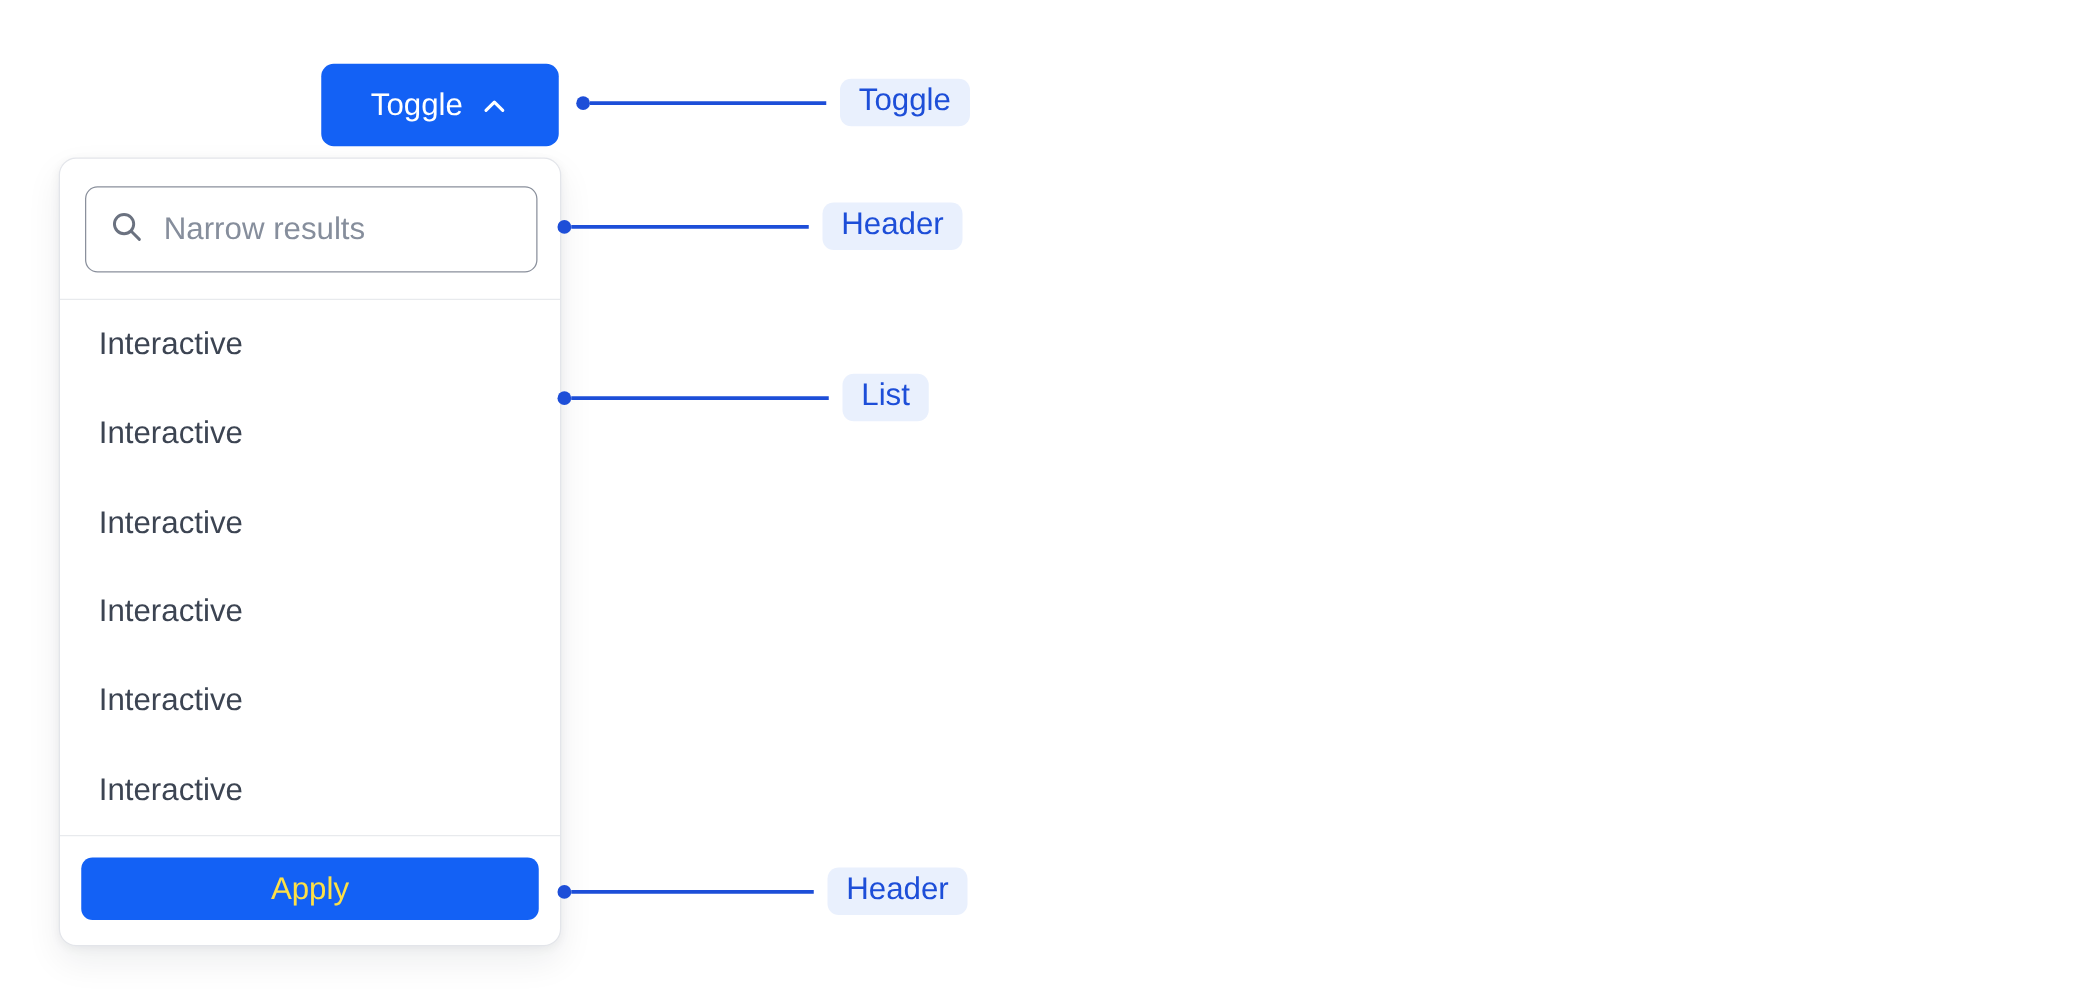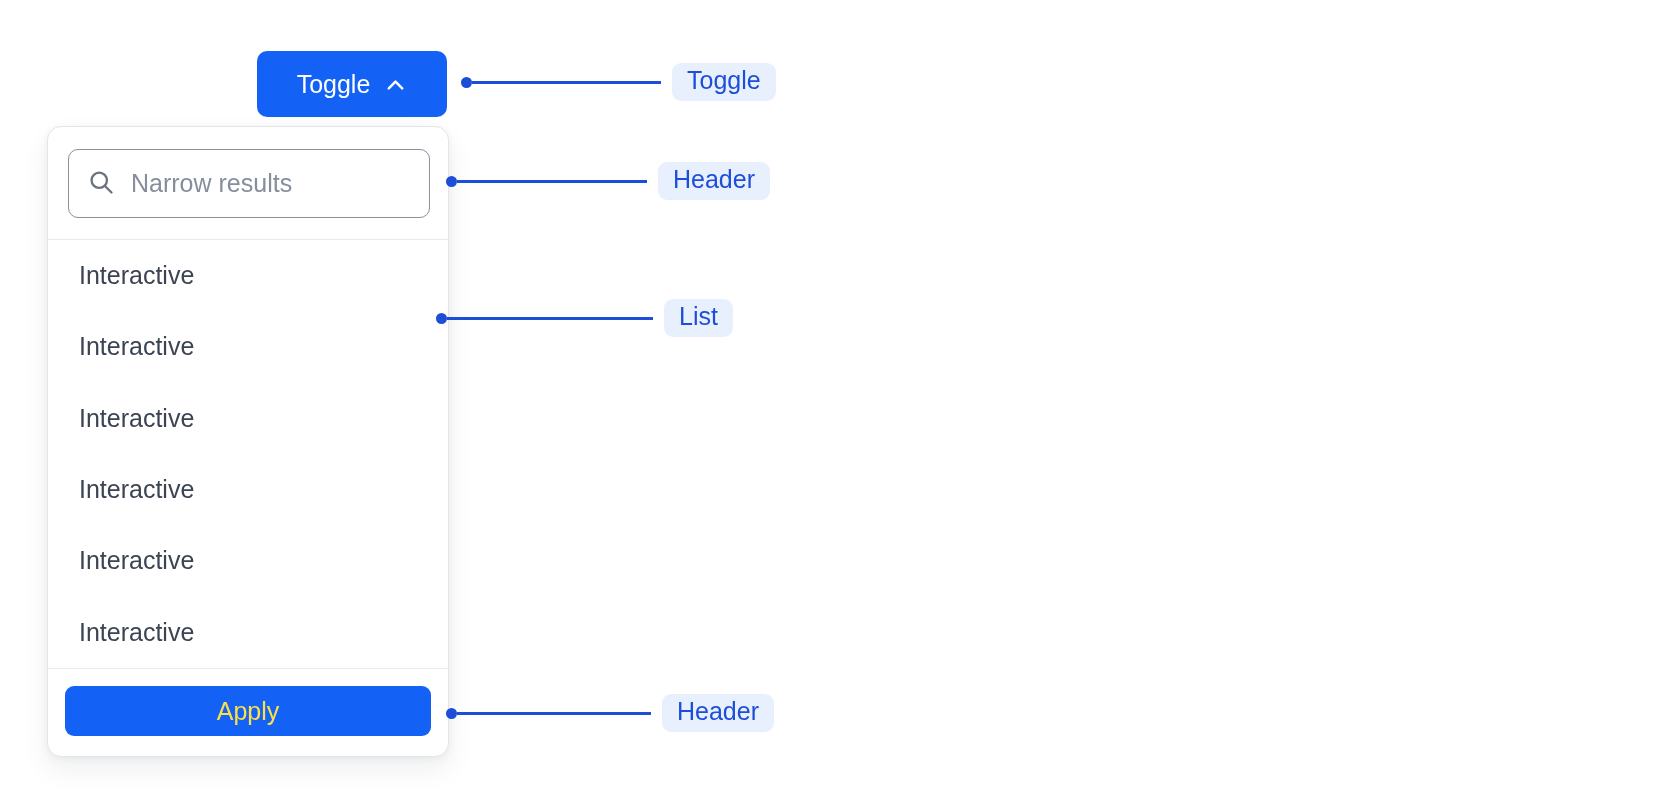--- a/index.html
+++ b/index.html
@@ -82,21 +82,21 @@
     margin-left: 11px;
     background: #e9f0fd; color: #1d4ed8;
     border-radius: 9px; padding: 3px 15px 6px 15px;
     font-size: 25px; font-weight: 500; line-height: 29px;
     white-space: nowrap;
   }
   .annotation-toggle { left: 461px; top: 63px; }
   .annotation-toggle .line { width: 189px; }
   .annotation-header { left: 446px; top: 162px; }
   .annotation-header .line { width: 190px; }
-  .annotation-list { left: 436px; top: 299px; }
+  .annotation-list { left: 446px; top: 299px; }
   .annotation-list .line { width: 206px; }
   .annotation-footer { left: 446px; top: 694px; }
   .annotation-footer .line { width: 194px; }
 </style>
 </head>
 <body>
 
 <div class="stage">
 
   <button class="toggle-btn">

